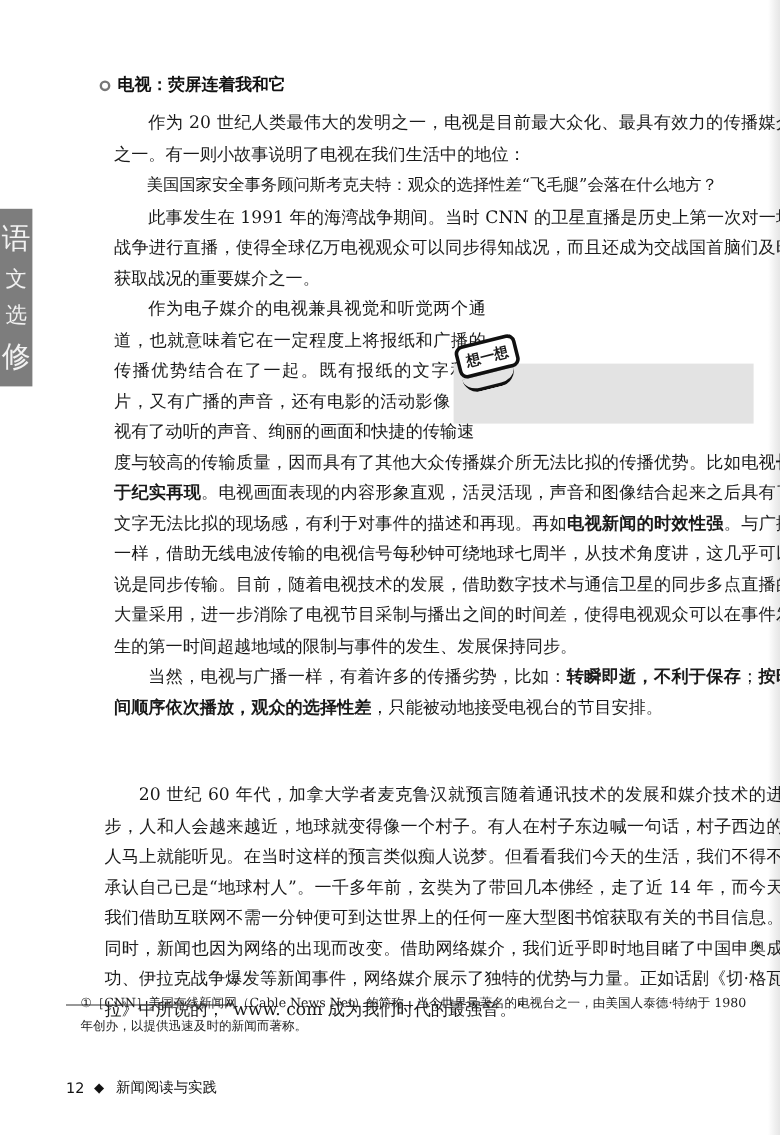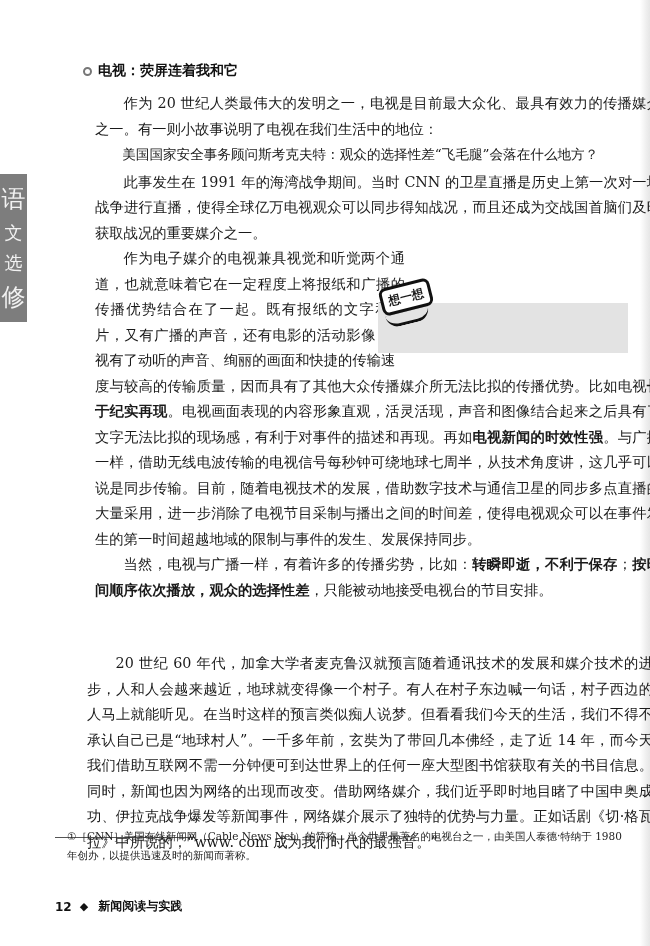--- a/index.html
+++ b/index.html
@@ -69,21 +69,21 @@
       position: absolute; left: 55px; top: 837px; width: 140px; height: 0;
       border-top: 1px solid #555;
     }
     .footnote {
       position: absolute; left: 67px; top: 827px; width: 556px;
       font-size: 10.5px; line-height: 19px; color: #222;
     }
     .page-foot {
       position: absolute; left: 55px; top: 898px;
       font-family: "DejaVu Sans", "Liberation Sans", sans-serif;
-      font-size: 12px; display: flex; align-items: center; color: #111; font-weight: bold;
+      font-size: 12px; display: flex; align-items: center; color: #111;
     }
     .page-foot .diamond { margin: 0 10px 0 8px; font-size: 11px; }
   </style>
 </head>
 <body>
 
 <div class="page">
 
   <div class="right-edge"></div>
 

